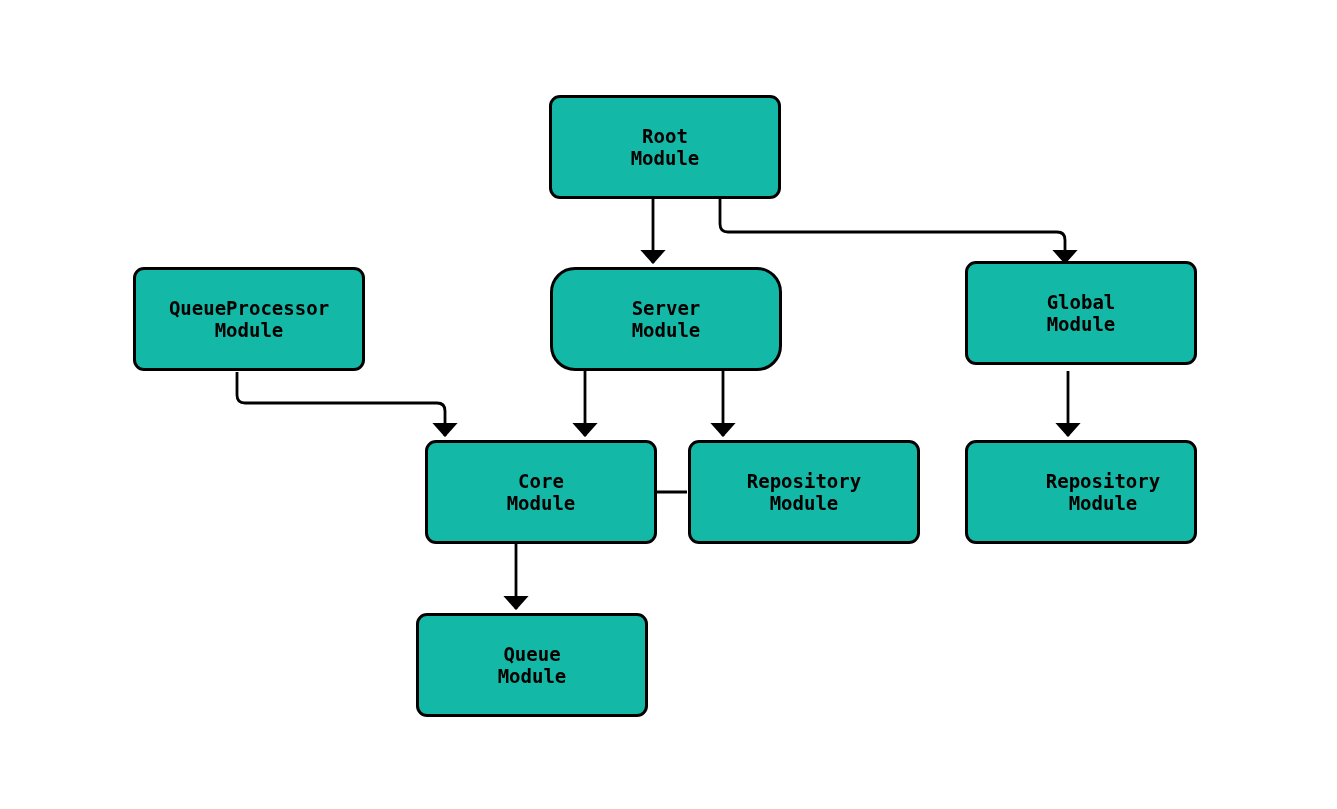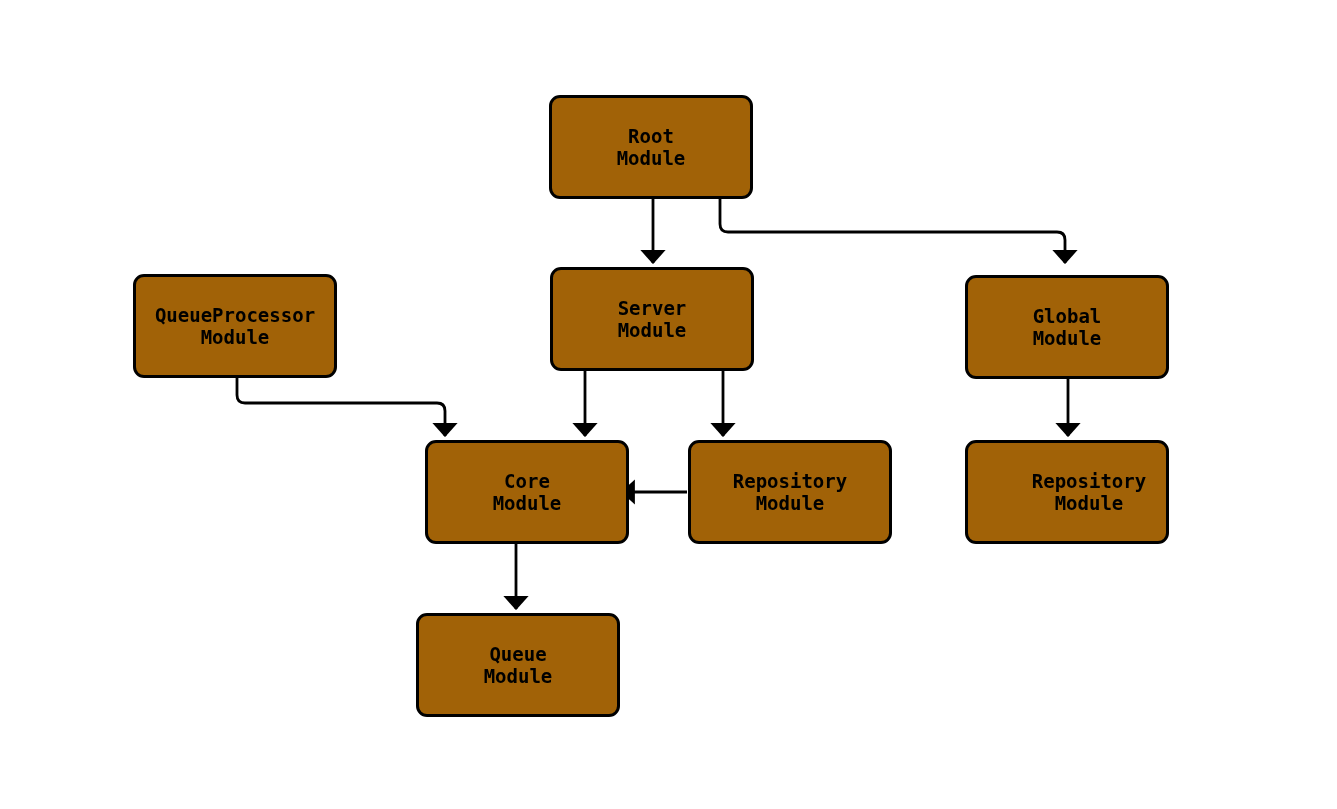--- a/index.html
+++ b/index.html
@@ -16,26 +16,26 @@
   }
   #edges {
     position: absolute;
     left: 0;
     top: 0;
     width: 1337px;
     height: 809px;
   }
   .node {
     position: absolute;
-    width: 204px;
+    width: 232px;
     height: 104px;
     box-sizing: border-box;
     border: 3px solid #000000;
     border-radius: 11px;
-    background: #a16207;
+    background: #14b8a6;
     display: flex;
     align-items: center;
     justify-content: center;
     text-align: center;
     font-family: "DejaVu Sans Mono", monospace;
     font-weight: bold;
     font-size: 19px;
     line-height: 22px;
     color: #000000;
     white-space: pre-line;
@@ -60,27 +60,27 @@
       <path d="M723 371 L723 436" marker-end="url(#arrowhead)"></path>
       <path d="M687 492 L622 492" marker-end="url(#arrowhead)"></path>
       <path d="M1068 371 L1068 436" marker-end="url(#arrowhead)"></path>
       <path d="M516 544 L516 609" marker-end="url(#arrowhead)"></path>
     </g>
   </svg>
 
   <div class="node" style="left:549px; top:95px;">Root
 Module</div>
 
-  <div class="node" style="left:133px; top:274px;">QueueProcessor
+  <div class="node" style="left:133px; top:267px;">QueueProcessor
 Module</div>
 
-  <div class="node" style="left:550px; top:267px;">Server
+  <div class="node" style="left:550px; top:267px;border-radius:25px;">Server
 Module</div>
 
-  <div class="node" style="left:965px; top:275px;">Global
+  <div class="node" style="left:965px; top:261px;">Global
 Module</div>
 
   <div class="node" style="left:412px; top:440px;margin-left:13px;">Core
 Module</div>
 
   <div class="node" style="left:688px; top:440px;">Repository
 Module</div>
 
   <div class="node" style="left:965px; top:440px;padding-left:44px;">Repository
 Module</div>

